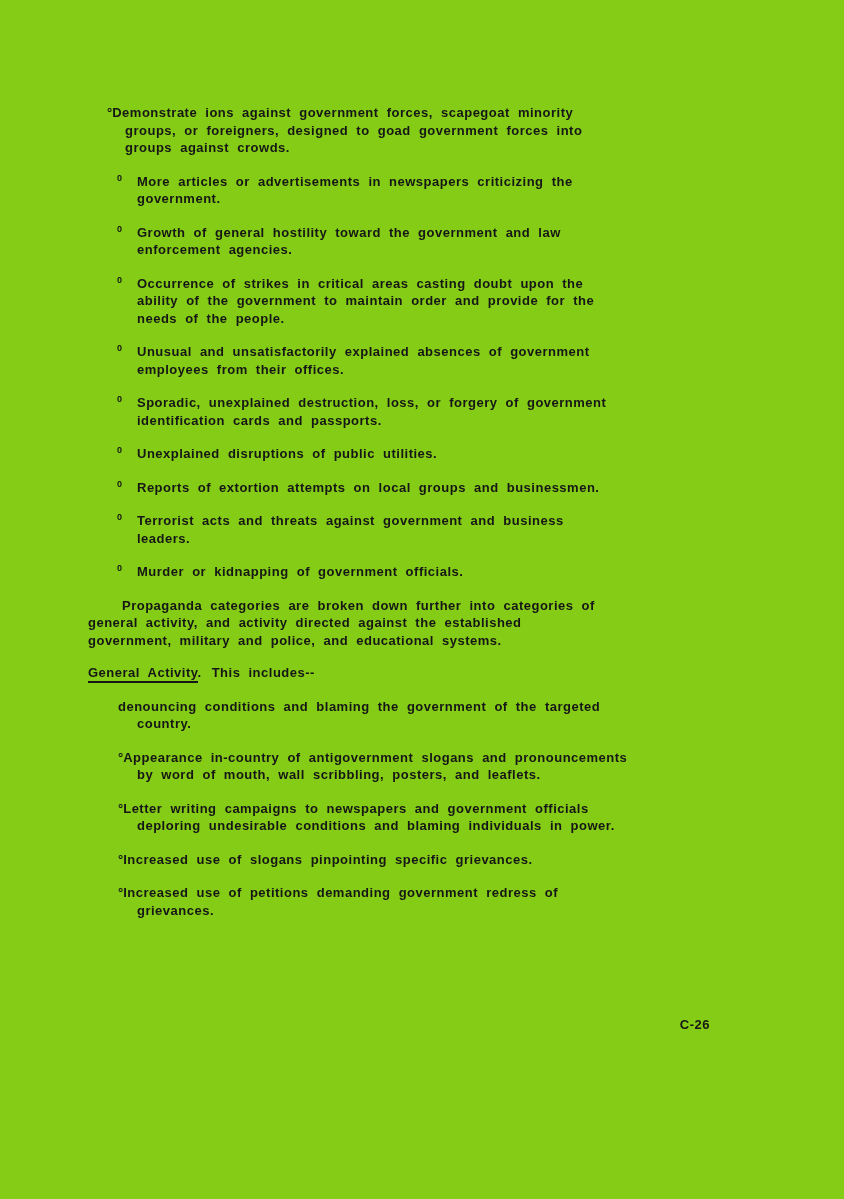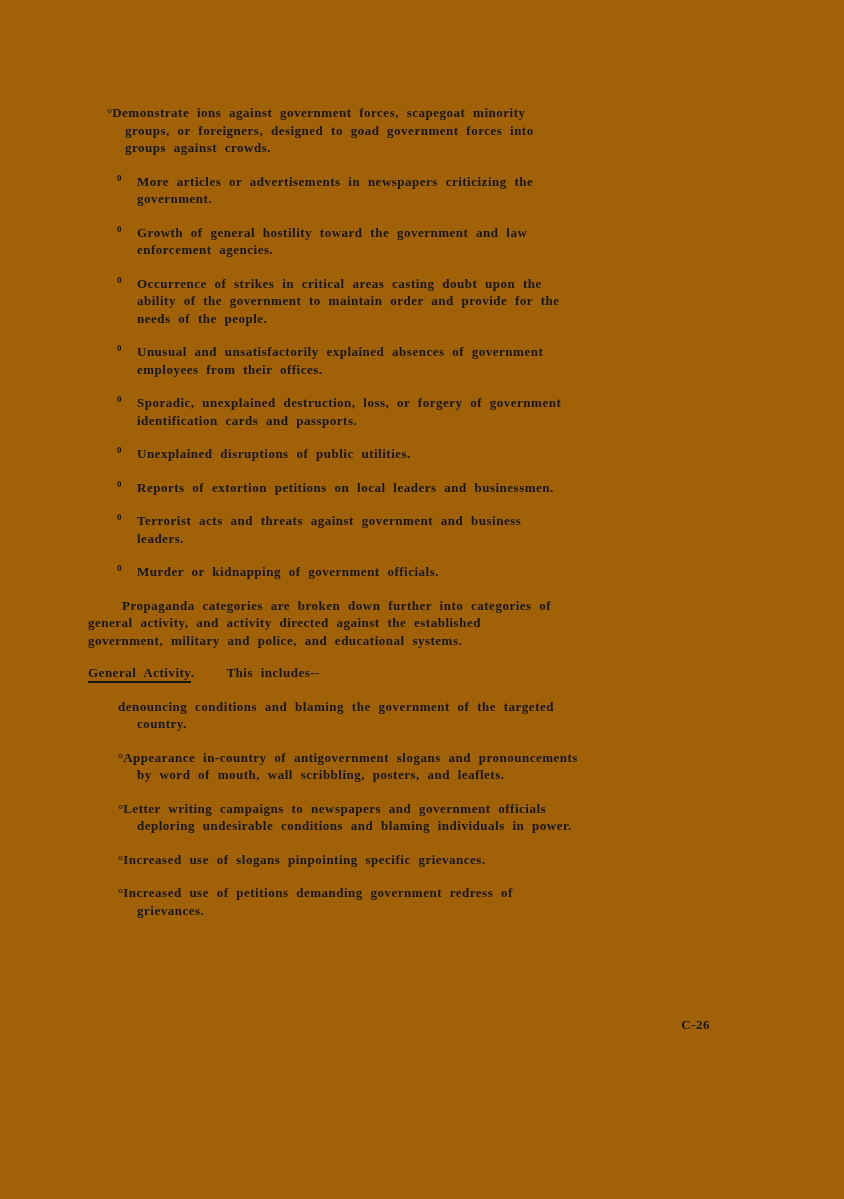--- a/index.html
+++ b/index.html
@@ -1,39 +1,39 @@
 <!DOCTYPE html>
 <html><head>
 <meta charset="utf-8">
 <style>
   html,body{margin:0;padding:0;background:#ffffff;}
   .page{
-    position:relative;width:844px;height:1199px;background:#a16207;overflow:hidden;
-    font-family:Liberation Serif, serif;font-weight:700;font-size:13px;
+    position:relative;width:844px;height:1199px;background:#84cc16;overflow:hidden;
+    font-family:Liberation Sans, sans-serif;font-weight:700;font-size:13px;
     line-height:17.5px;letter-spacing:0.5px;word-spacing:4px;color:#161616;
     -webkit-font-smoothing:antialiased;
   }
   .content{position:absolute;left:88px;top:104px;width:622px;}
   .line{display:block;white-space:nowrap;}
   .item{position:relative;margin-bottom:16px;}
   
   .g1 .sup{margin-left:29px;padding-left:20px;}
   .marker-sup{position:absolute;left:0;top:-1px;font-size:9px;line-height:12px;letter-spacing:0;}
   
   .g1 .att{margin-left:19px;padding-left:18px;}
   .g1 .att .line:first-child{text-indent:-18px;}
   .ga .att{margin-left:30px;padding-left:19px;}
   .ga .att .line:first-child{text-indent:-19px;}
   .marker-att{letter-spacing:0;}
   .heading{text-align:center;margin-bottom:16px;}
   .para{margin-bottom:15px;}
   .para .line:first-child{text-indent:34px;}
   .subheading{margin-bottom:16px;white-space:nowrap;}
   .underline{border-bottom:2px solid #161616;padding-bottom:1px;}
-  .includes{margin-left:32px;}
+  .includes{margin-left:10px;}
   .footer{position:absolute;left:88px;top:1016px;width:622px;text-align:right;}
 </style>
 </head>
 <body>
 
 <div class="page">
   <div class="content">
 
     <div class="g1">
         <div class="item att">
@@ -65,21 +65,21 @@
         <div class="item sup">
           <span class="line">Sporadic, unexplained destruction, loss, or forgery of government</span>
           <span class="line">identification cards and passports.</span>
           <span class="marker-sup">0</span>
         </div>
         <div class="item sup">
           <span class="line">Unexplained disruptions of public utilities.</span>
           <span class="marker-sup">0</span>
         </div>
         <div class="item sup">
-          <span class="line">Reports of extortion petitions on local leaders and businessmen.</span>
+          <span class="line">Reports of extortion attempts on local groups and businessmen.</span>
           <span class="marker-sup">0</span>
         </div>
         <div class="item sup">
           <span class="line">Terrorist acts and threats against government and business</span>
           <span class="line">leaders.</span>
           <span class="marker-sup">0</span>
         </div>
         <div class="item sup">
           <span class="line">Murder or kidnapping of government officials.</span>
           <span class="marker-sup">0</span>

